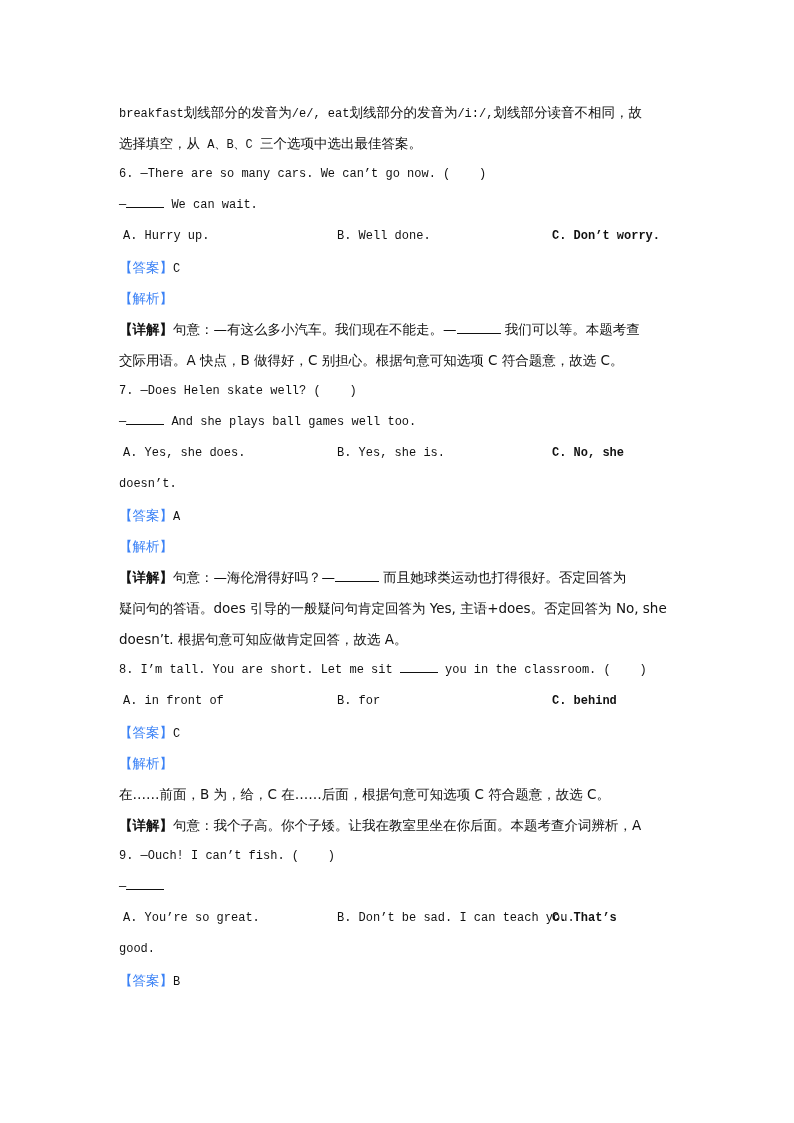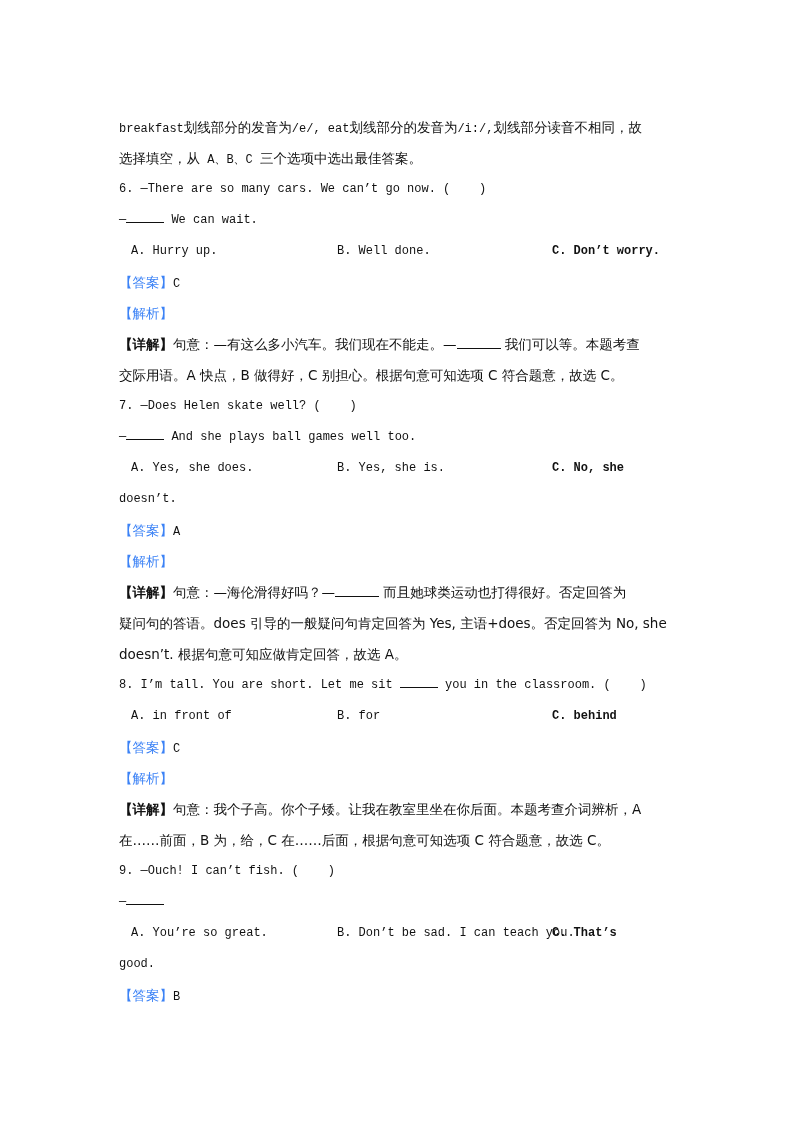--- a/index.html
+++ b/index.html
@@ -1,28 +1,28 @@
 <!DOCTYPE html>
 <html><head>
   <meta charset="utf-8">
   <style>
     html, body { margin: 0; padding: 0; background: #ffffff; }
     body { width: 794px; height: 1123px; position: relative; overflow: hidden; }
     .page {
       position: absolute; left: 119px; top: 97px; width: 560px;
       font-family: "DejaVu Sans", "Liberation Sans", sans-serif;
-      font-size: 13px; color: #111111; margin-top: 15px;
+      font-size: 13px; color: #111111;
     }
     .line { height: 31px; line-height: 31px; white-space: pre; position: relative; }
     .mono { font-family: "Liberation Mono", "DejaVu Sans Mono", monospace; font-size: 12px; }
     .cn { font-family: "DejaVu Sans", sans-serif; font-size: 13.5px; }
     .label { color: #3b82f6; font-family: Liberation Mono, monospace; font-size: 13.5px; }
     .label-bold { font-weight: bold; color: #111; font-family: Liberation Sans, sans-serif; font-size: 13.5px; }
     .opt { position: absolute; top: 0; }
-    .opt.a { left: 12px; }
+    .opt.a { left: 4px; }
     .opt.b { left: 218px; }
     .opt.c { left: 433px; font-weight: bold; }
     .blank { display: inline-block; width: 38px; border-bottom: 1px solid #111; height: 12px; vertical-align: baseline; }
     .blank-long { display: inline-block; width: 44px; border-bottom: 1px solid #111; height: 12px; vertical-align: baseline; }
   </style>
 </head>
 <body>
 
 <div class="page">
 
@@ -56,22 +56,22 @@
   <div class="line cn">doesn’t. 根据句意可知应做肯定回答，故选 A。</div>
 
   <div class="line mono"><span>8. I’m tall. You are short. Let me sit </span><span class="blank"></span><span> you in the classroom. (    )</span></div>
   <div class="line mono">
     <span class="opt a">A. in front of</span>
     <span class="opt b">B. for</span>
     <span class="opt c">C. behind</span>
   </div>
   <div class="line"><span class="label">【答案】</span><span class="mono">C</span></div>
   <div class="line"><span class="label">【解析】</span></div>
+  <div class="line cn">在……前面，B 为，给，C 在……后面，根据句意可知选项 C 符合题意，故选 C。</div>
   <div class="line"><span class="label-bold">【详解】</span><span class="cn">句意：我个子高。你个子矮。让我在教室里坐在你后面。本题考查介词辨析，A</span></div>
-  <div class="line cn">在……前面，B 为，给，C 在……后面，根据句意可知选项 C 符合题意，故选 C。</div>
 
   <div class="line mono">9. —Ouch! I can’t fish. (    )</div>
   <div class="line mono"><span>—</span><span class="blank"></span></div>
   <div class="line mono">
     <span class="opt a">A. You’re so great.</span>
     <span class="opt b">B. Don’t be sad. I can teach you.</span>
     <span class="opt c">C. That’s</span>
   </div>
   <div class="line mono">good.</div>
   <div class="line"><span class="label">【答案】</span><span class="mono">B</span></div>

